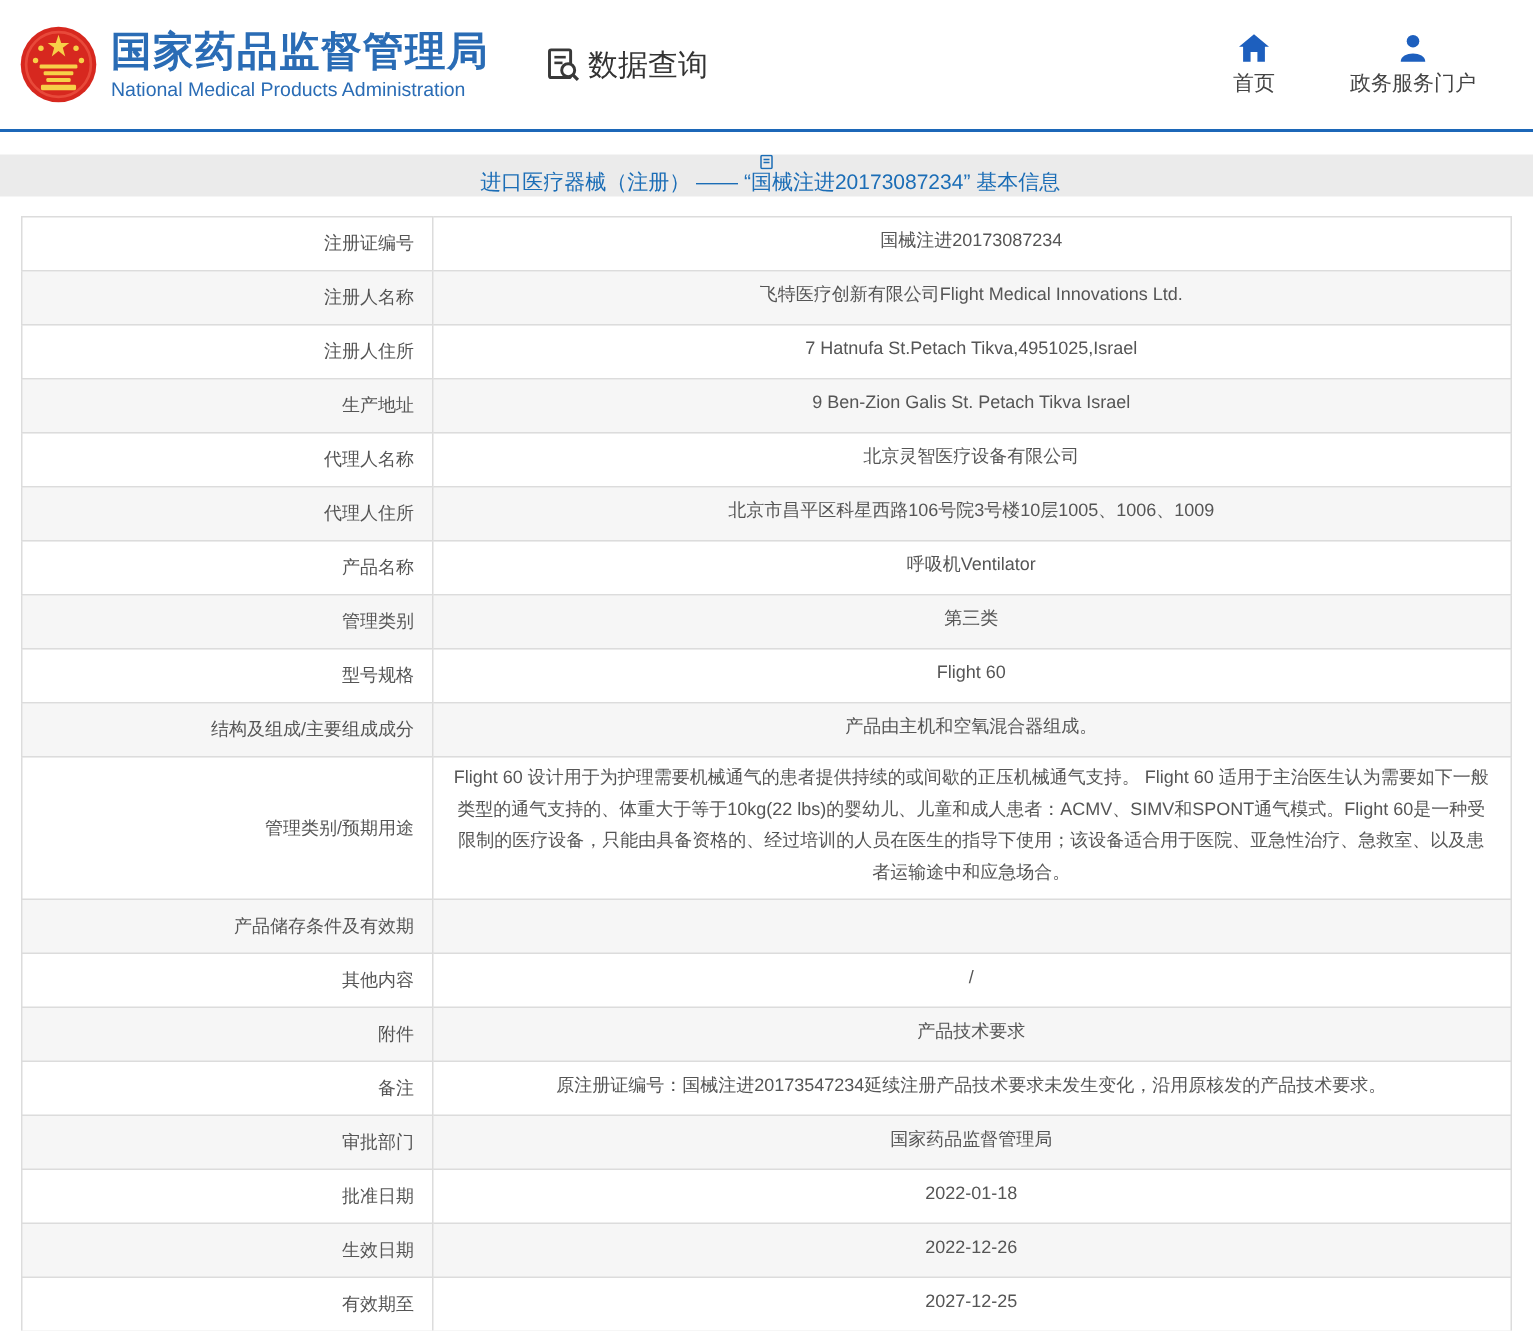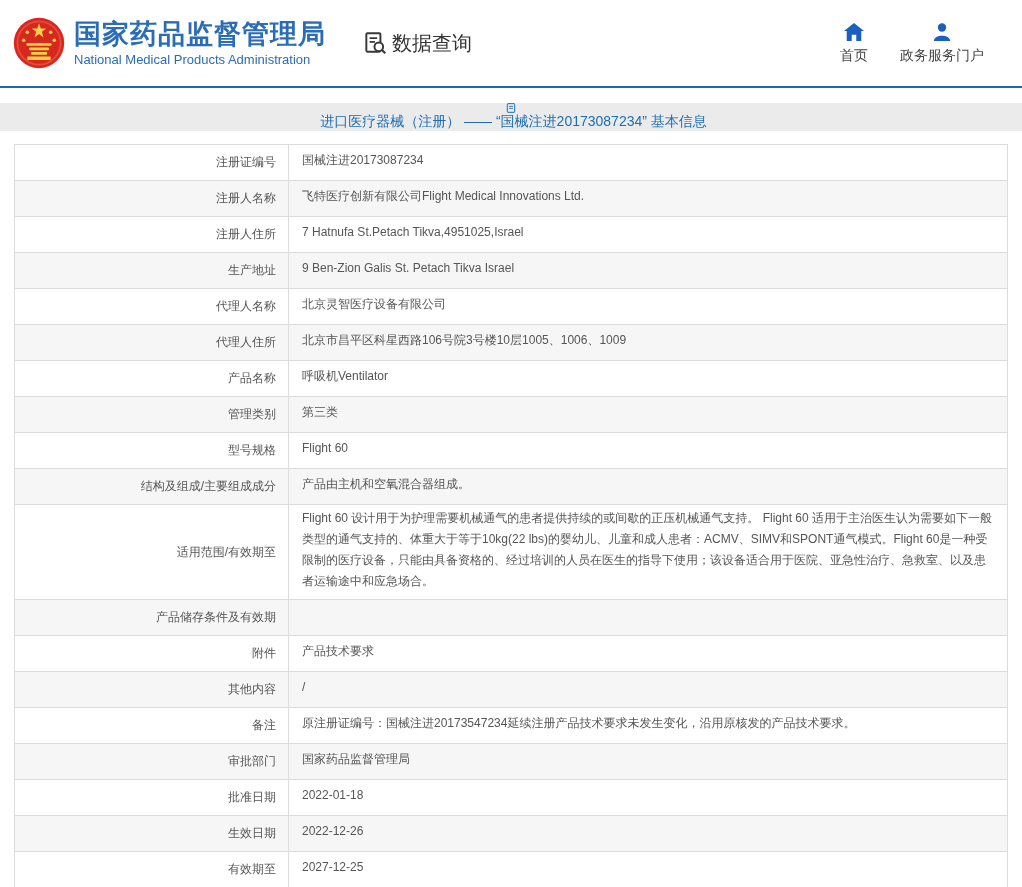--- a/index.html
+++ b/index.html
@@ -9,37 +9,37 @@
   
   .header { height:88px; border-bottom:2px solid #1c67b8; display:flex; align-items:center;
     padding:0 38px 0 12px; background:#fff; }
   .logo-group { display:flex; align-items:center; }
   .emblem { width:54px; height:54px; flex:0 0 auto; }
   .logo-text { margin-left:8px; }
   .logo-cn { font-size:27px; font-weight:bold; color:#2a6cb5; letter-spacing:1px; line-height:30px; }
   .logo-en { font-size:13px; color:#2a6cb5; margin-top:3px; }
   .nav-dq { display:flex; align-items:center; margin-left:36px; cursor:pointer; }
   .nav-dq-label { font-size:20px; color:#333; margin-left:4px; }
-  .header-right { margin-left:auto; display:flex; gap:32px; }
+  .header-right { margin-left:auto; display:flex; gap:50px; }
   .hr-item { display:flex; flex-direction:column; align-items:center; cursor:pointer; }
   .hr-item .lbl { font-size:14px; color:#444; margin-top:5px; }
 
   
   .crumb-bar { margin-top:15px; height:28px; background:#ebebeb; display:flex;
     align-items:center; padding:0 20px;flex-direction:column; }
   .crumb-text { font-size:14px; color:#1b6db6; margin-left:5px; }
 
   
   .table-wrap { margin:13px 14px 0 14px; }
   table.info-table { width:100%; border-collapse:collapse; table-layout:fixed; }
   .info-table tr:nth-child(even) { background:#f6f6f6; }
   .info-table th, .info-table td { border:1px solid #dcdcdc; font-size:12px;
     font-weight:normal; color:#555; vertical-align:middle; line-height:21px; }
   .info-table th { width:274px; text-align:right; padding:7px 12px 7px 6px; }
-  .info-table td { padding:3px 14px 7px 13px; white-space:pre-line; word-break:break-word; }
+  .info-table td { padding:3px 14px 7px 13px; white-space:pre-line; word-break:break-word;text-align:center; }
 </style>
 </head>
 <body>
 
 <div class="header">
   <div class="logo-group">
     <svg class="emblem" viewBox="0 0 60 60">
       <circle cx="30" cy="30" r="28" fill="#d7281f"></circle>
       <circle cx="30" cy="30" r="24" fill="none" stroke="#e8493a" stroke-width="2"></circle>
       <polygon points="30,8 32,14 38,14 33.2,17.6 35,24 30,20 25,24 26.8,17.6 22,14 28,14" fill="#f7d048"></polygon>
@@ -132,34 +132,34 @@
         </tr>
     <tr>
           <th>型号规格</th>
           <td>Flight 60</td>
         </tr>
     <tr>
           <th>结构及组成/主要组成成分</th>
           <td>产品由主机和空氧混合器组成。</td>
         </tr>
     <tr>
-          <th>适用范围/有效期至</th>
+          <th>管理类别/预期用途</th>
           <td>Flight 60 设计用于为护理需要机械通气的患者提供持续的或间歇的正压机械通气支持。 Flight 60 适用于主治医生认为需要如下一般类型的通气支持的、体重大于等于10kg(22 lbs)的婴幼儿、儿童和成人患者：ACMV、SIMV和SPONT通气模式。Flight 60是一种受限制的医疗设备，只能由具备资格的、经过培训的人员在医生的指导下使用；该设备适合用于医院、亚急性治疗、急救室、以及患者运输途中和应急场合。</td>
         </tr>
     <tr>
           <th>产品储存条件及有效期</th>
           <td></td>
         </tr>
     <tr>
+          <th>其他内容</th>
+          <td>/</td>
+        </tr>
+    <tr>
           <th>附件</th>
           <td>产品技术要求</td>
-        </tr>
-    <tr>
-          <th>其他内容</th>
-          <td>/</td>
         </tr>
     <tr>
           <th>备注</th>
           <td>原注册证编号：国械注进20173547234延续注册产品技术要求未发生变化，沿用原核发的产品技术要求。</td>
         </tr>
     <tr>
           <th>审批部门</th>
           <td>国家药品监督管理局</td>
         </tr>
     <tr>

